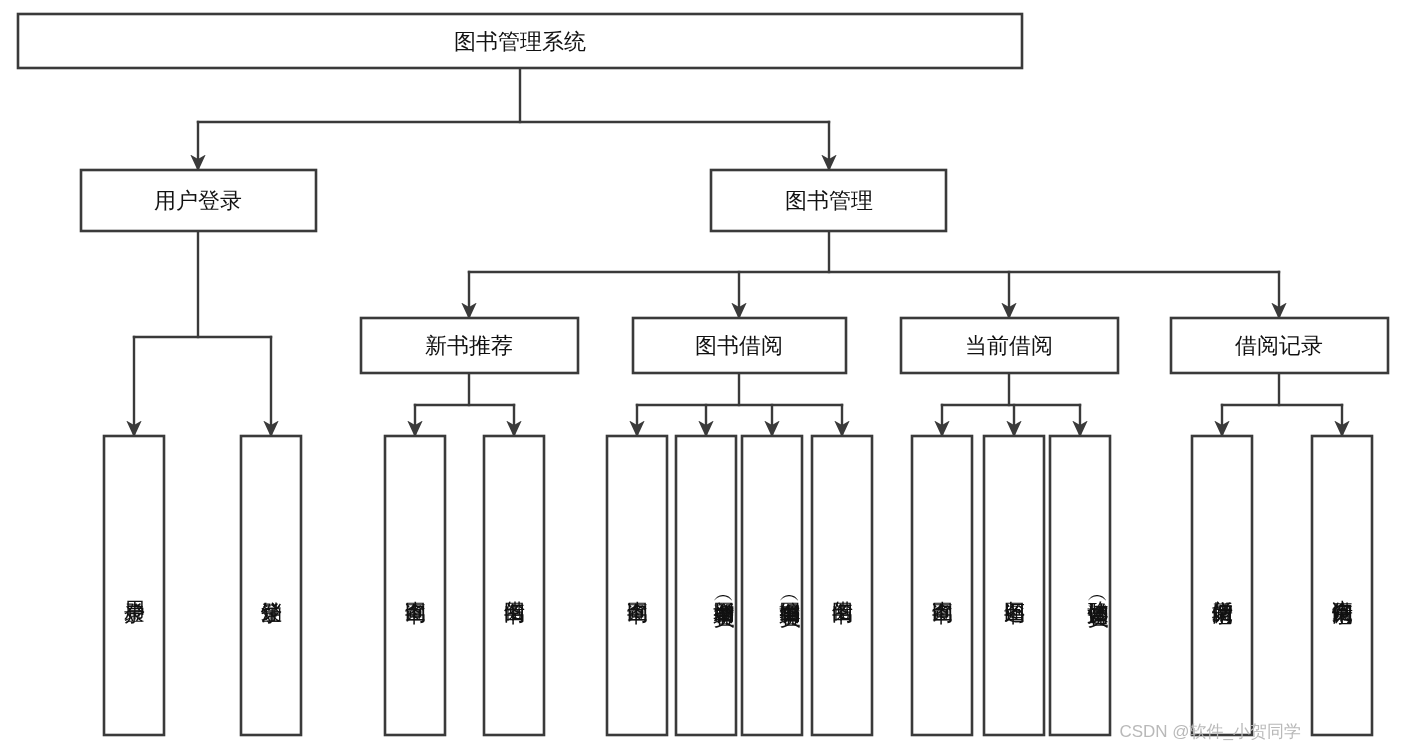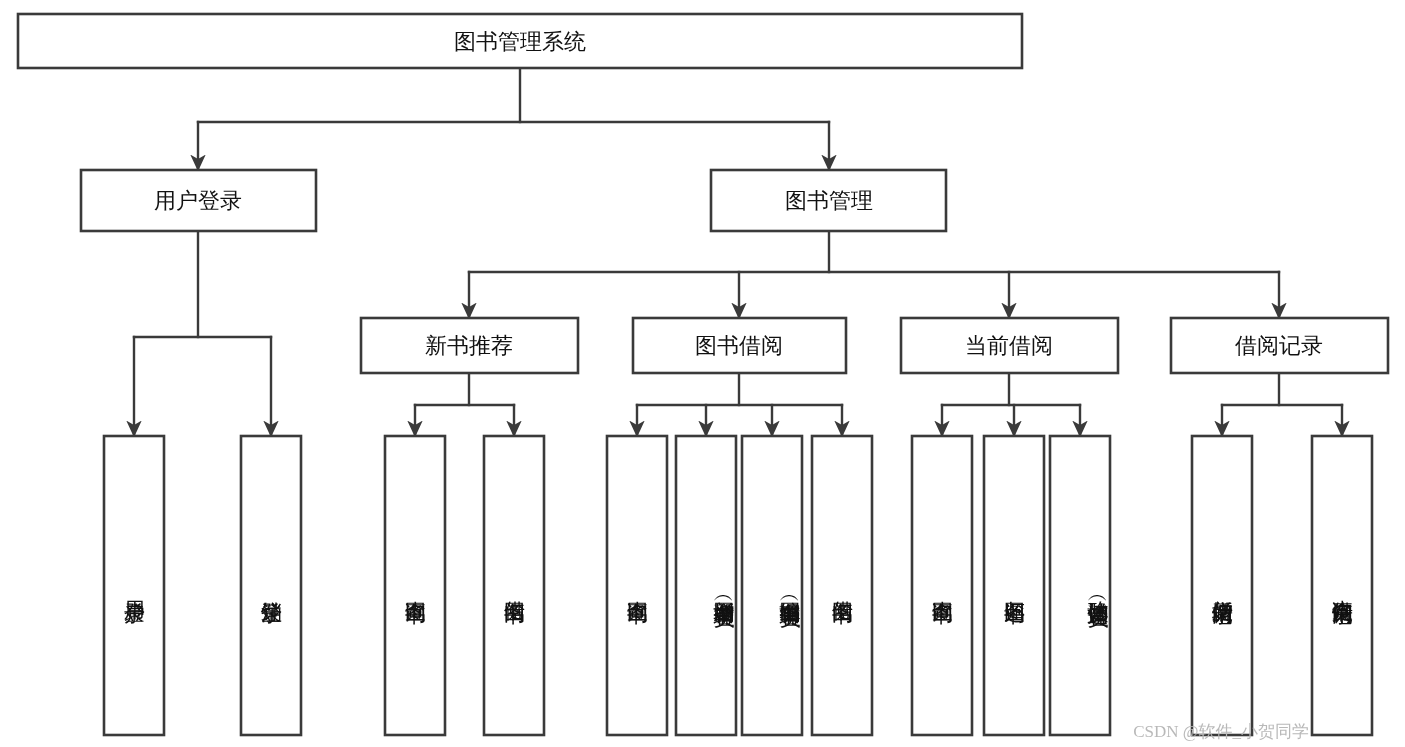--- a/index.html
+++ b/index.html
@@ -58,23 +58,23 @@
     color: #111111;
     letter-spacing: 1px;
     white-space: nowrap;
     display: flex;
     align-items: center;
     justify-content: center;
     pointer-events: none;
   }
   .watermark {
     position: absolute;
-    right: 8px;
+    right: 16px;
     bottom: 4px;
-    font-family: Liberation Serif, serif;
+    font-family: Liberation Sans, sans-serif;
     font-size: 17px;
     color: #b9b9b9;
     white-space: nowrap;
   }
 </style>
 </head>
 <body>
 
 <div id="diagram-root">
 

